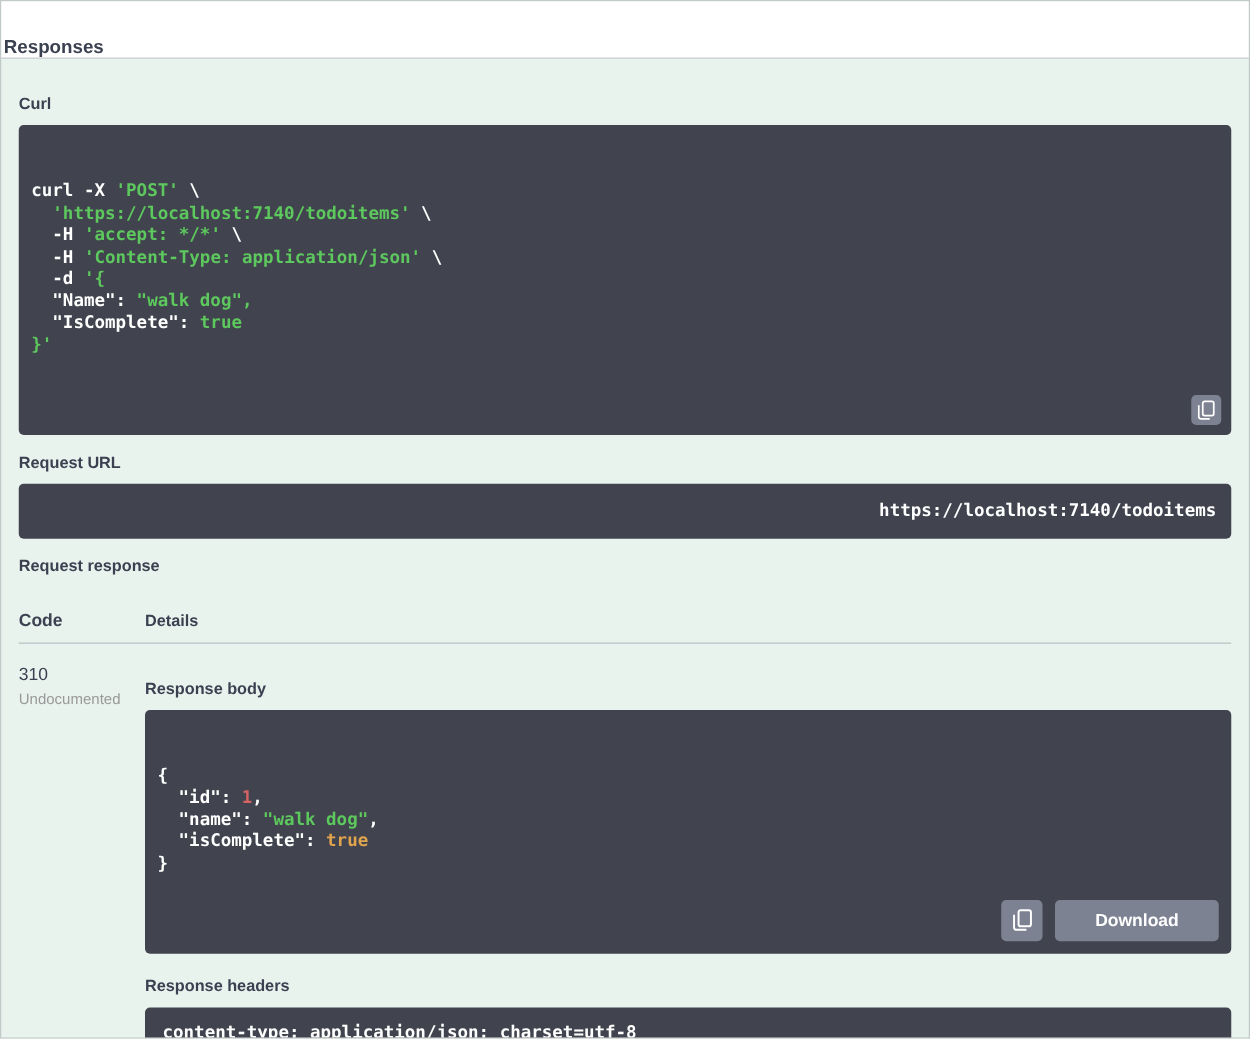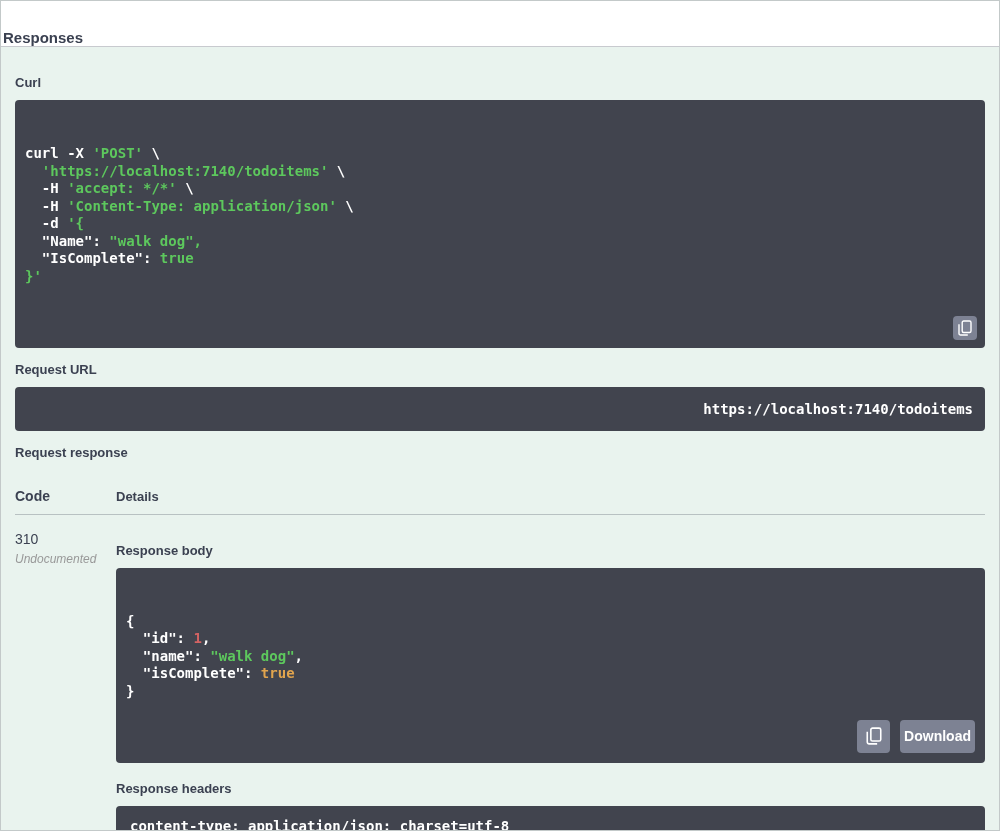--- a/index.html
+++ b/index.html
@@ -23,27 +23,27 @@
     border:none;border-radius:4px;display:flex;align-items:center;justify-content:center;cursor:pointer;}
   .url-block{background:var(--code-bg);border-radius:4px;padding:14px 12px;
     font-family:"DejaVu Sans Mono",monospace;font-size:14px;font-weight:bold;color:#ffffff;white-space:pre;text-align:right;}
   .thead{display:flex;align-items:flex-end;border-bottom:1px solid var(--rule);padding:18px 0 10px;}
   .col-code{width:101px;flex:none;}
   .col-rest{flex:1;min-width:0;}
   .th-big{font-size:14px;font-weight:bold;color:var(--text);}
   .th-small{font-size:13px;font-weight:bold;color:var(--text);}
   .trow{display:flex;padding-top:16px;}
   .status-code{font-size:14px;color:var(--text);}
-  .undocumented{font-size:12px;font-style:italic;color:var(--muted);margin-top:5px;}
+  .undocumented{font-size:12px;color:var(--muted);margin-top:5px;}
   .details > .block-label:first-child{margin-top:12px;}
   .details > .block-label{margin-top:18px;}
   .body-actions{position:absolute;right:10px;bottom:10px;display:flex;gap:10px;}
   .action-copy{width:33px;height:33px;background:var(--btn);border:none;border-radius:4px;
     display:flex;align-items:center;justify-content:center;cursor:pointer;}
-  .download-btn{height:33px;padding:0 4px;background:var(--btn);border:none;border-radius:4px;
+  .download-btn{height:33px;padding:0 32px;background:var(--btn);border:none;border-radius:4px;
     color:#ffffff;font-size:14px;font-weight:bold;font-family:"Liberation Sans",sans-serif;cursor:pointer;}
   .headers-block{padding:12px 14px;}
 </style>
 </head>
 <body>
 
 <div class="page">
 
   <div class="panel-header">
     <div class="panel-title">Responses</div>

